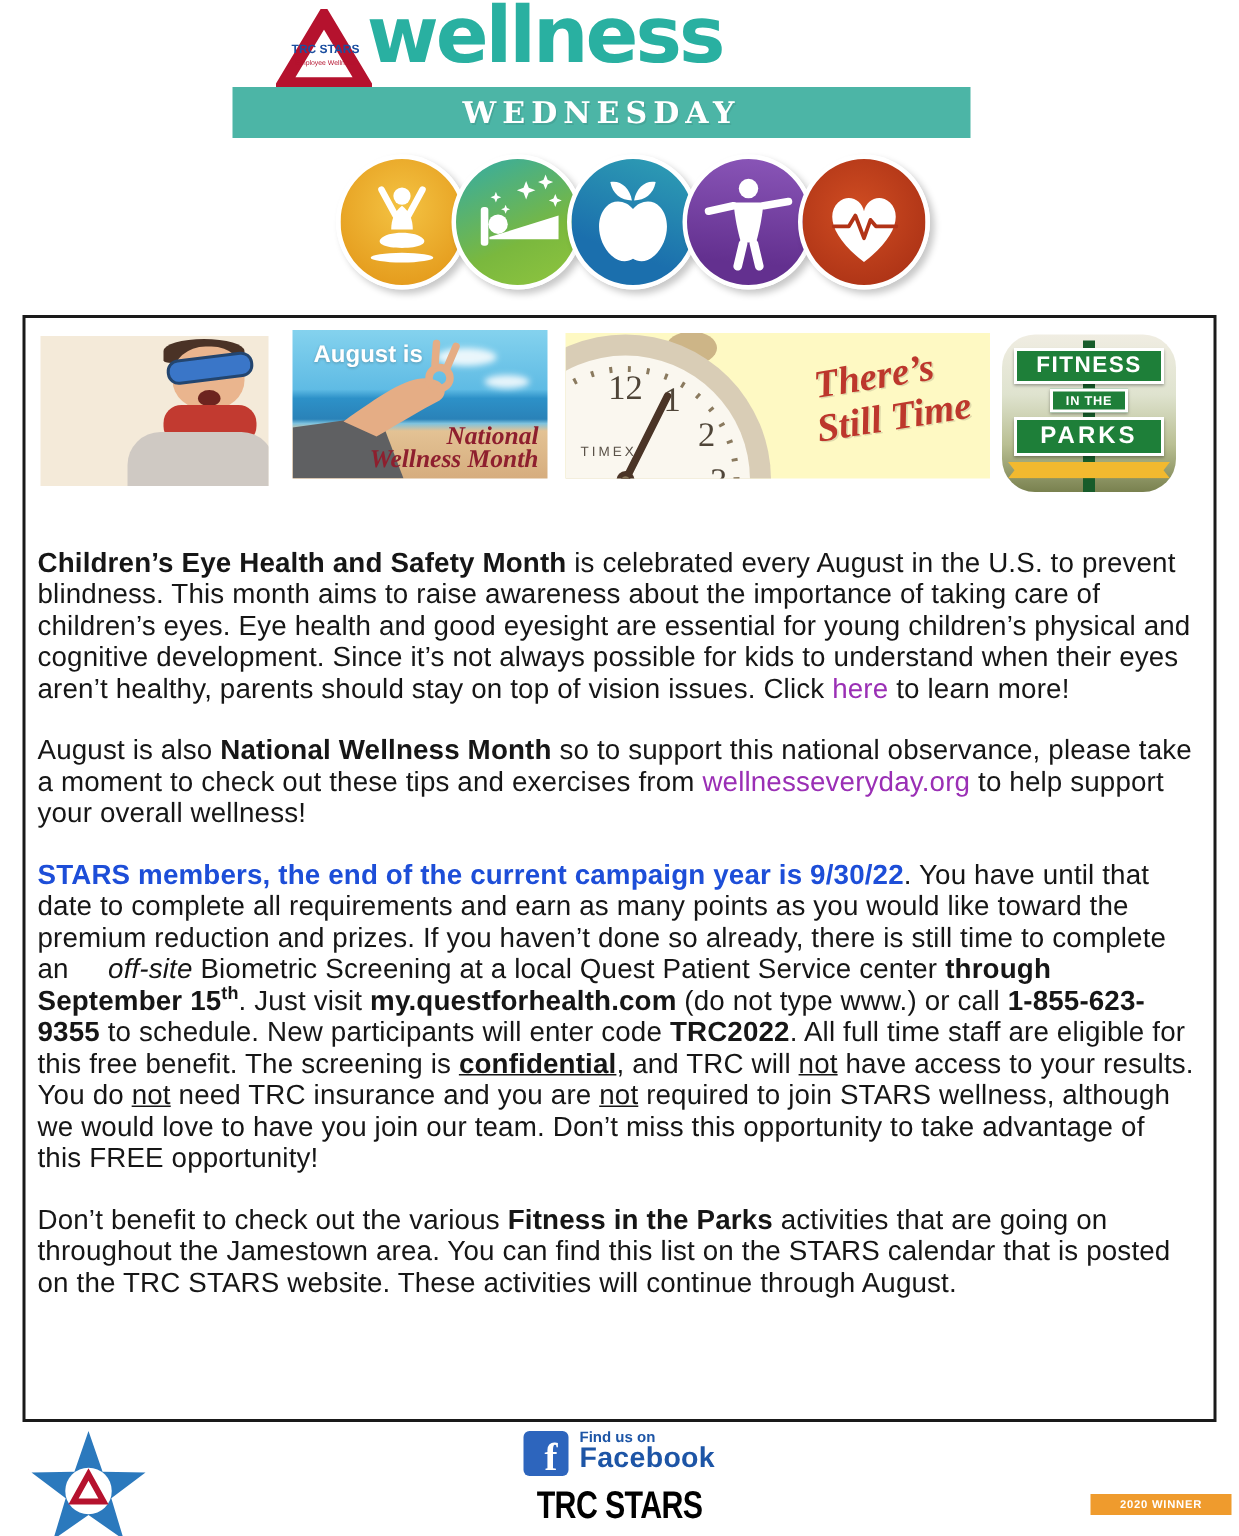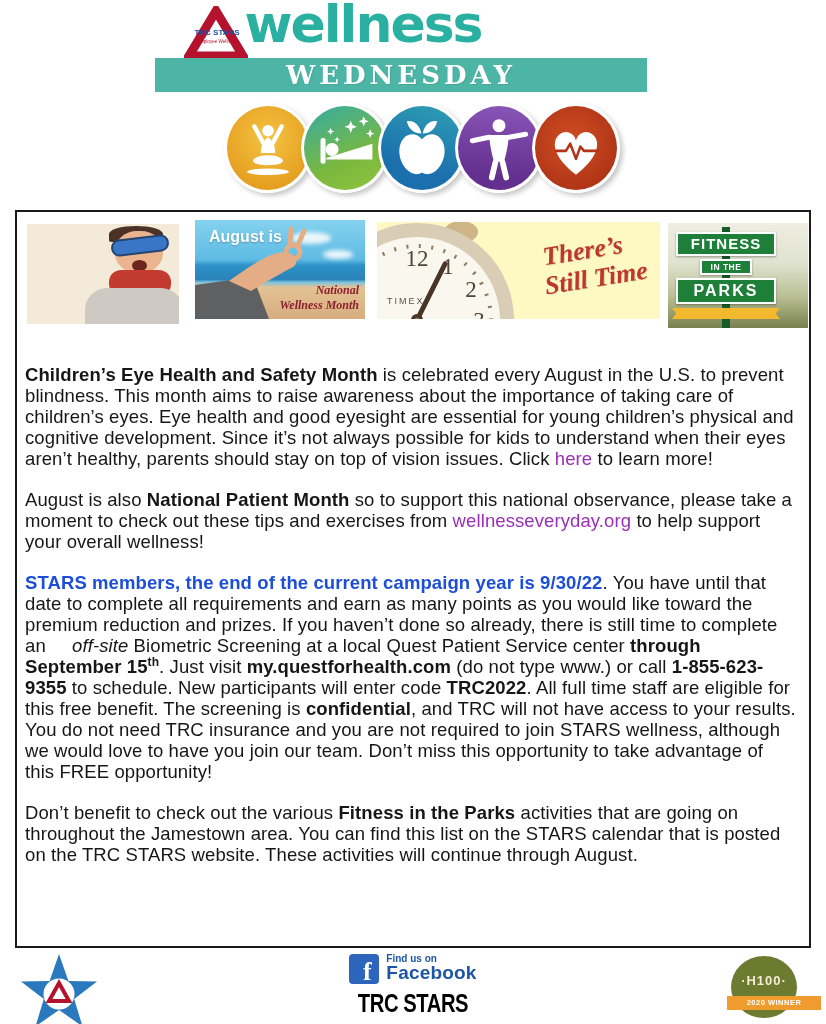--- a/index.html
+++ b/index.html
@@ -7,21 +7,21 @@
   body { font-family:"Liberation Sans", sans-serif; }
   .page { position:relative; width:826px; height:1024px; background:#fff; overflow:hidden; }
 
   
   .logo { position:absolute; left:184px; top:6px; width:64px; height:58px; }
   .wellness-title { position:absolute; left:238px; top:-6px; width:250px; height:62px;
     font-family:"DejaVu Sans", sans-serif; font-weight:bold; font-size:52px; letter-spacing:-2px;
     color:#29b0a1; text-align:center; }
   .banner { position:absolute; left:155px; top:58px; width:492px; height:34px; background:#4cb5a6;
     display:flex; align-items:center; justify-content:center; }
-  .banner-text { font-family:"DejaVu Serif", serif; font-weight:bold; font-size:26px; color:#fff;
+  .banner-text { font-family:"DejaVu Serif", serif; font-weight:bold; font-size:20px; color:#fff;
     letter-spacing:4px; text-shadow:1px 1px 0 rgba(0,0,0,0.08); }
 
   
   .icons { position:absolute; left:224px; top:103px; display:flex; }
   .circle { width:88px; height:90px; border-radius:50%; border:3px solid #fff; margin-left:-11px;
     box-shadow:3px 3px 5px rgba(0,0,0,0.22); display:flex; align-items:center; justify-content:center; }
   .circle:first-child { margin-left:0; }
   .c1 { background:radial-gradient(circle at 50% 38%, #f4c343, #e59d1e 78%); z-index:1; }
   .c2 { background:linear-gradient(155deg, #3fae95 10%, #7ab83e 62%, #8fc53f); z-index:2; }
   .c3 { background:linear-gradient(200deg, #2fa0b4, #1b6fad 70%); z-index:3; }
@@ -51,50 +51,50 @@
   .kid-scarf { position:absolute; right:8px; top:46px; width:62px; height:26px; background:#c23a30; border-radius:12px; }
   .kid-body { position:absolute; right:-4px; top:64px; width:98px; height:36px; background:#cfc9c3; border-radius:22px 22px 0 0; }
 
   
   .card-beach { left:178px; top:8px; width:170px; height:99px;
     background:linear-gradient(180deg,#84d2ee 0%, #5fbbe4 40%, #2d91c8 46%, #2a82b8 60%, #7fc3de 63%, #e3c294 68%, #d6ad7e 100%); }
   .cloud { position:absolute; background:#fff; opacity:.85; border-radius:50%; filter:blur(2px); }
   .beach-top { position:absolute; left:14px; top:8px; color:#fff; font-weight:bold; font-size:16px;
     text-shadow:0 1px 2px rgba(0,0,0,0.25); z-index:2; }
   .beach-bottom { position:absolute; right:6px; bottom:6px; text-align:right; color:#8e1f2e;
-    font-family:"Liberation Serif", serif; font-style:italic; font-weight:bold; font-size:12px; line-height:15px; z-index:2; }
+    font-family:"Liberation Serif", serif; font-style:italic; font-weight:bold; font-size:17px; line-height:15px; z-index:2; }
   .card-beach svg { position:absolute; left:0; bottom:0; }
 
   
   .card-clock { left:360px; top:10px; width:283px; height:97px; background:#fef9c3; }
   .still-time { position:absolute; right:14px; top:14px; transform:rotate(-9deg); color:#bd372c;
     font-family:"Liberation Serif", serif; font-style:italic; font-weight:bold; font-size:26px;
     line-height:29px; text-align:center; text-shadow:1px 1px 0 rgba(0,0,0,0.12); }
   .still-time .l2 { margin-left:18px; }
 
   
-  .card-parks { left:651px; top:11px; width:140px; height:105px;
-    background:linear-gradient(180deg,#f0ede2 0%, #dfe3cf 38%, #b9bf93 70%, #79814f 100%); }
+  .card-parks { left:651px; top:11px; width:116px; height:105px;
+    background:linear-gradient(180deg,#f0ede2 0%, #dfe3cf 38%, #b9bf93 70%, #79814f 100%);border-radius:22px; }
   .post { position:absolute; left:54px; top:4px; width:8px; height:101px; background:#175c2a; }
   .sign { position:absolute; background:#1e7f39; border:2.5px solid #fff; color:#fff; font-weight:bold;
     text-align:center; box-shadow:0 1px 2px rgba(0,0,0,0.35); }
   .sign1 { left:8px; top:9px; width:100px; height:24px; font-size:15px; letter-spacing:1px; line-height:20px; }
   .sign2 { left:32px; top:36px; width:52px; height:16px; font-size:8.5px; line-height:12px; letter-spacing:0.5px; }
   .sign3 { left:8px; top:55px; width:100px; height:26px; font-size:16px; letter-spacing:2px; line-height:22px; }
   .ribbon { position:absolute; left:4px; top:85px; width:108px; height:11px; background:#f2b92f;
     clip-path:polygon(0 0,100% 0,96% 50%,100% 100%,0 100%,4% 50%); }
 
   
   .article { position:absolute; left:8px; right:12px; top:152px; font-size:18.5px; line-height:21px;
     color:#161616; letter-spacing:0.1px; }
   .article p { margin:0 0 20px 0; }
   .article b { font-weight:bold; }
   .article i { font-style:italic;margin-left:21px; }
   .red { color:#1d4ed8; font-weight:bold; }
-  .u { }
+  .u { text-decoration:underline; }
   .link { color:#9a2fb5; cursor:pointer; }
   sup { font-size:12px; vertical-align:super; line-height:0; font-weight:bold; }
 
   
   .footer-star { position:absolute; left:20px; top:952px; width:78px; height:72px; }
   .fb-block { position:absolute; left:300px; top:953px; width:226px; text-align:center; }
   .fb-badge { display:inline-flex; align-items:center; gap:7px; }
   .fb-icon { width:30px; height:30px; background:#2d65bd; border-radius:4px; color:#fff;
     font-family:"Liberation Serif", serif; font-weight:bold; font-size:26px; line-height:30px;
     text-align:center; overflow:hidden; }
@@ -247,21 +247,21 @@
       <div class="post"></div>
       <div class="sign sign1">FITNESS</div>
       <div class="sign sign2">IN THE</div>
       <div class="sign sign3">PARKS</div>
       <div class="ribbon"></div>
     </div>
 
     <div class="article">
       <p><b>Children’s Eye Health and Safety Month</b><span> is celebrated every August in the U.S. to prevent blindness. This month aims to raise awareness about the importance of taking care of children’s eyes. Eye health and good eyesight are essential for young children’s physical and cognitive development. Since it’s not always possible for kids to understand when their eyes aren’t healthy, parents should stay on top of vision issues. Click </span><a class="link">here</a><span> to learn more!</span></p>
 
-      <p><span>August is also </span><b>National Patient Month</b><span> so to support this national observance, please take a moment to check out these tips and exercises from </span><a class="link">wellnesseveryday.org</a><span> to help support your overall wellness!</span></p>
+      <p><span>August is also </span><b>National Wellness Month</b><span> so to support this national observance, please take a moment to check out these tips and exercises from </span><a class="link">wellnesseveryday.org</a><span> to help support your overall wellness!</span></p>
 
       <p><span class="red">STARS members, the end of the current campaign year is 9/30/22</span><span>. You have until that date to  complete all requirements and earn as many points as you would like toward the premium reduction and prizes. If you haven’t done so already, there is still time to complete an </span><i>off-site</i><span> Biometric Screening at a local Quest Patient Service center </span><b>through September 15</b><sup>th</sup><span>. Just visit </span><b>my.questforhealth.com</b><span> (do not type www.) or call </span><b>1-855-623-9355</b><span> to schedule. New participants will enter code </span><b>TRC2022</b><span>. All full time staff are eligible for this free benefit. The screening is </span><b class="u">confidential</b><span>, and TRC will </span><span class="u">not</span><span> have access to your results. You do </span><span class="u">not</span><span> need TRC insurance and you are </span><span class="u">not</span><span> required to join STARS wellness, although we would love to have you join our team. Don’t miss this opportunity to take advantage of this FREE opportunity!</span></p>
 
       <p><span>Don’t benefit to check out the various </span><b>Fitness in the Parks</b><span> activities that are going on throughout the Jamestown area.  You can find this list on the STARS calendar that is posted on the TRC STARS website.  These activities will continue through August.</span></p>
     </div>
   </div>
 
   <div class="footer-star">
     <svg viewBox="0 0 78 78" width="78" height="78">
       <polygon points="39,2 48.4,29.1 77,29.6 54.2,46.9 62.5,74.4 39,58 15.5,74.4 23.8,46.9 1,29.6 29.6,29.1" fill="#2b79bd"></polygon>
@@ -275,17 +275,16 @@
       <div class="fb-icon"><span>f</span></div>
       <div class="fb-words">
         <div class="fb-small">Find us on</div>
         <div class="fb-large">Facebook</div>
       </div>
     </div>
     <div class="trc-stars">TRC STARS</div>
   </div>
 
   <div class="h100">
-    <div class="h100-circle">·H100·</div>
     <div class="h100-band">2020 WINNER</div>
   </div>
 
 </div>
 
 </body></html>

